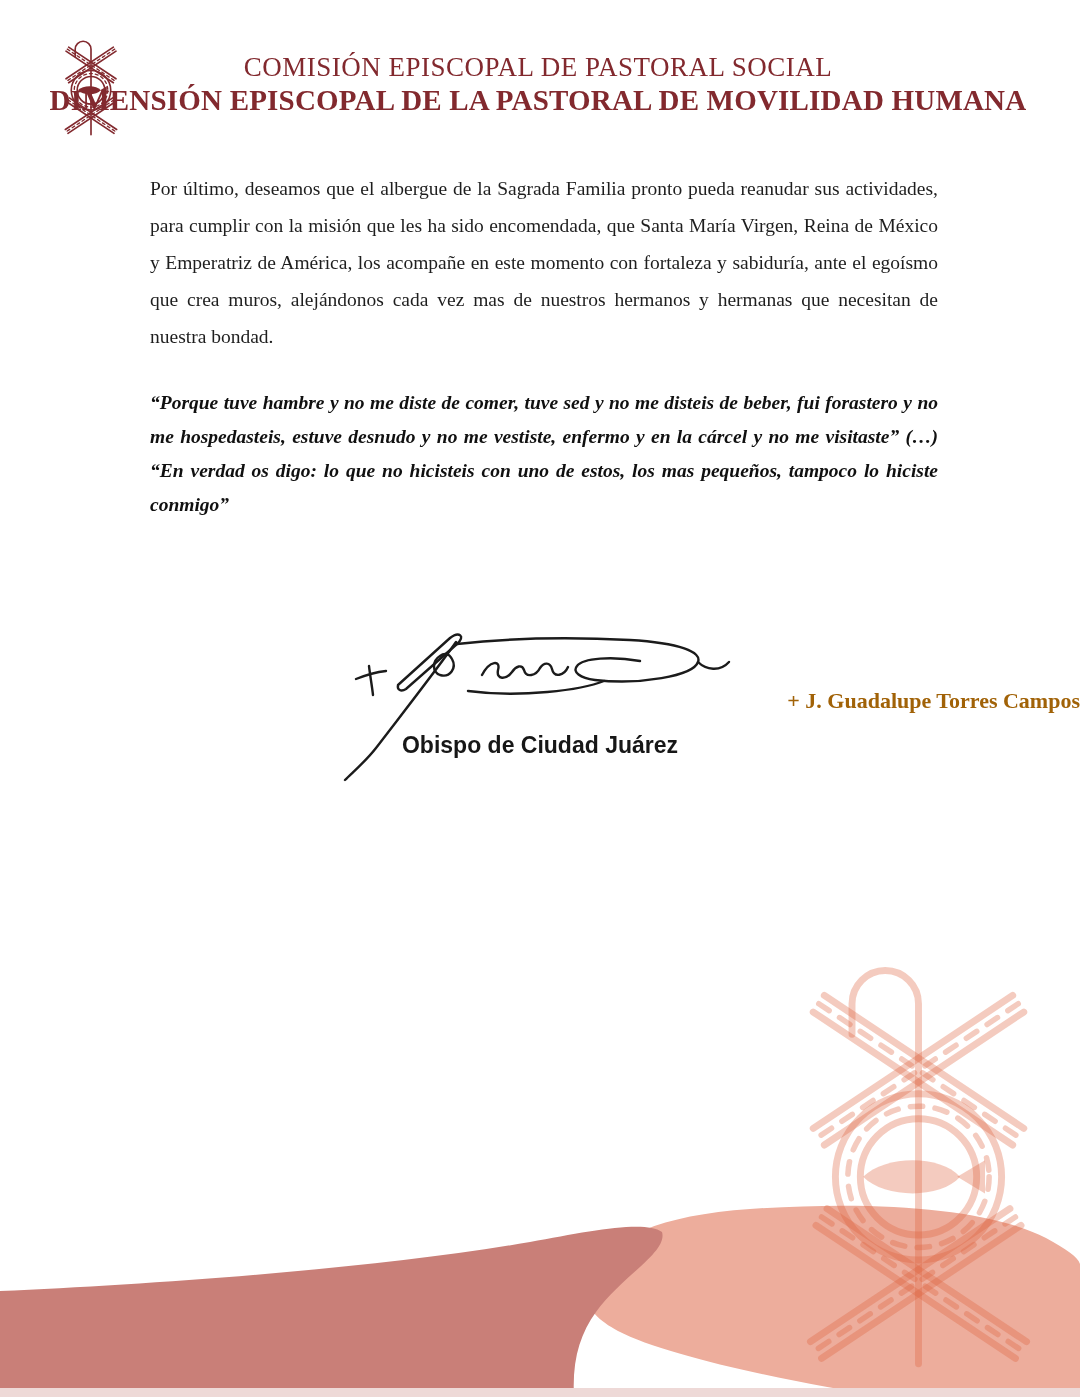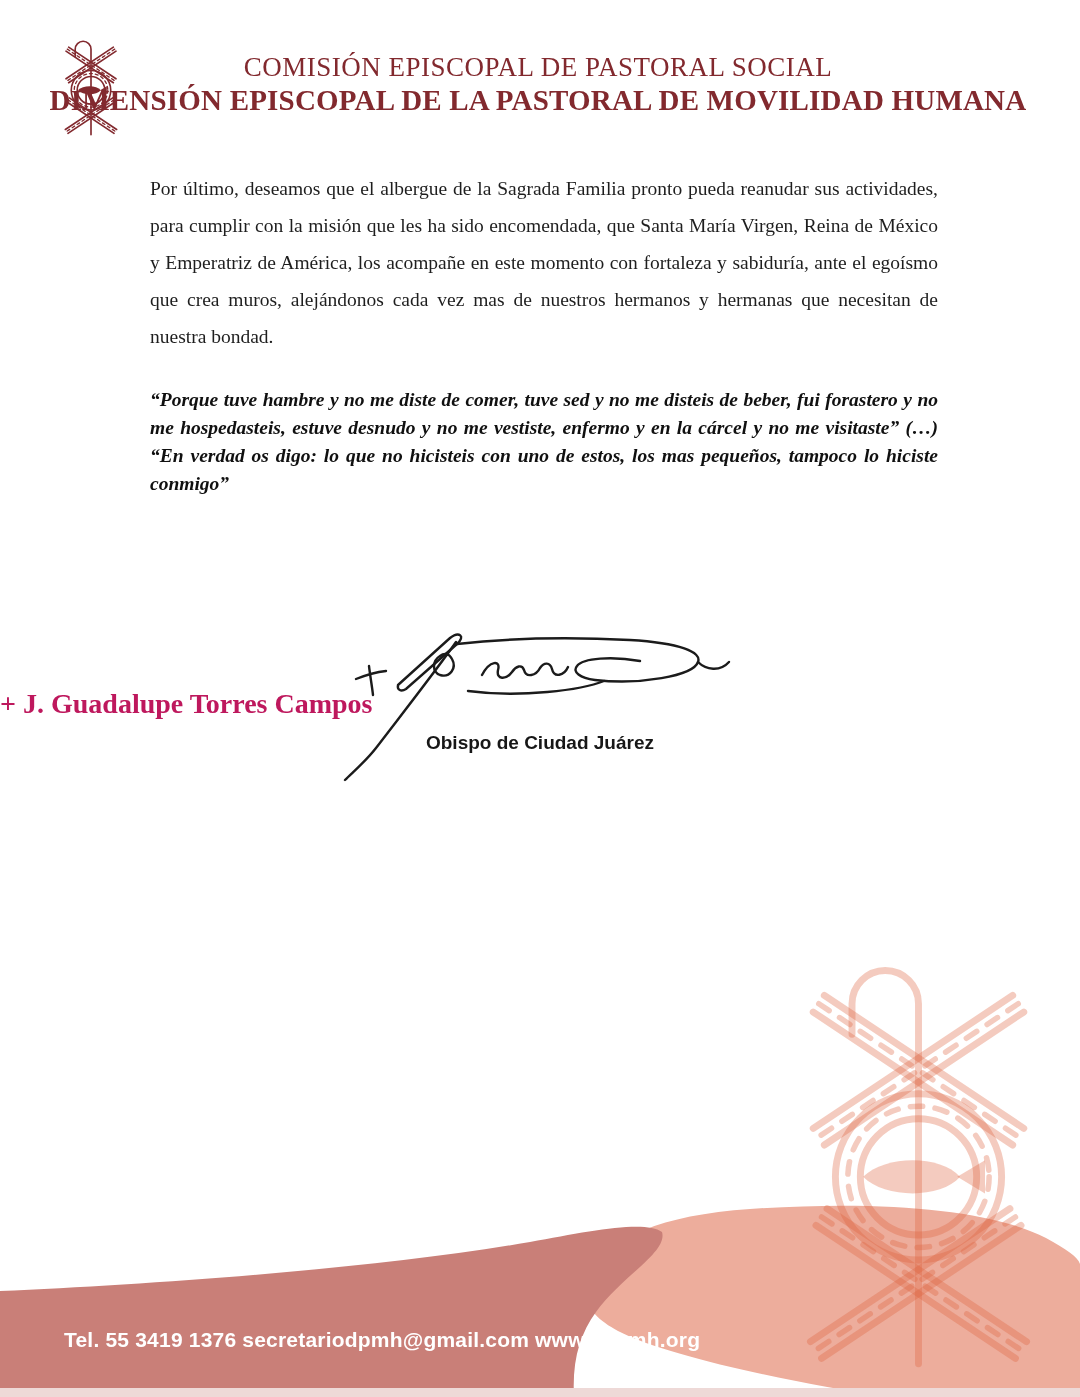--- a/index.html
+++ b/index.html
@@ -30,38 +30,38 @@
     font-size:29px;font-weight:bold;letter-spacing:0.2px;
   }
   
   .letter-paragraph{
     position:absolute;left:150px;top:150px;width:788px;
     font-size:19.5px;line-height:37px;color:var(--ink);
     text-align:justify;
   }
   .scripture-quote{
     position:absolute;left:150px;top:366px;width:788px;
-    font-size:19.5px;line-height:28px;color:#101010;
+    font-size:19.5px;line-height:34px;color:#101010;
     font-weight:bold;font-style:italic;text-align:justify;
   }
   .scripture-citation{
     position:absolute;left:151px;top:494px;
     font-size:20.5px;font-weight:bold;color:#101010;
   }
   
   .signature-scrawl{position:absolute;left:340px;top:612px;width:400px;height:200px;}
   .signature-scrawl path{fill:none;stroke:#1b1b1b;stroke-width:2.4;stroke-linecap:round;}
   .sig-name{
-    position:absolute;left:0;right:0;top:688px;text-align:left;
-    font-size:28px;font-weight:bold;color:#be185d;
+    position:absolute;left:0;right:0;top:688px;text-align:right;
+    font-size:22px;font-weight:bold;color:#a16207;
   }
   .sig-sans{
     position:absolute;left:0;right:0;text-align:center;
     font-family:"Liberation Sans", sans-serif;
-    font-size:19px;font-weight:bold;color:#171717;
+    font-size:23px;font-weight:bold;color:#171717;
   }
   .sig-title1{top:732px;}
   .sig-title2{top:757px;}
   .sig-title3{top:783px;}
   
   .footer-waves{position:absolute;left:0;top:0;width:1080px;height:1397px;pointer-events:none;}
   .wave-salmon{fill:var(--salmon);}
   .wave-rose{fill:var(--rose-dark);}
   .bottom-strip{fill:var(--strip);}
   .watermark-logo{
@@ -152,15 +152,14 @@
   <svg class="footer-waves" viewBox="0 0 1080 1397">
     <path class="wave-salmon" d="M 588 1285 C 598 1243, 650 1216, 750 1209 C 880 1200, 990 1209, 1046 1238 C 1066 1249, 1078 1257, 1080 1264 L 1080 1397 L 888 1397 C 800 1384, 668 1357, 618 1331 C 596 1319, 582 1305, 588 1285 Z"></path>
     <path class="wave-rose" d="M 0 1291 C 160 1284, 380 1268, 530 1242 C 590 1231, 645 1220, 662 1232 C 668 1252, 622 1276, 596 1312 C 580 1334, 572 1360, 574 1397 L 0 1397 Z"></path>
     <rect class="bottom-strip" x="0" y="1388" width="1080" height="9"></rect>
   </svg>
 
   <svg class="watermark-logo" viewBox="0 0 200 310">
     <use href="#pmh-logo"></use>
   </svg>
 
-  <div class="footer-text footer-line2">Tel. 55 3419 1376 secretariodpmh@gmail.com www.depmh.org</div>
 
 </div>
 
 </body></html>

